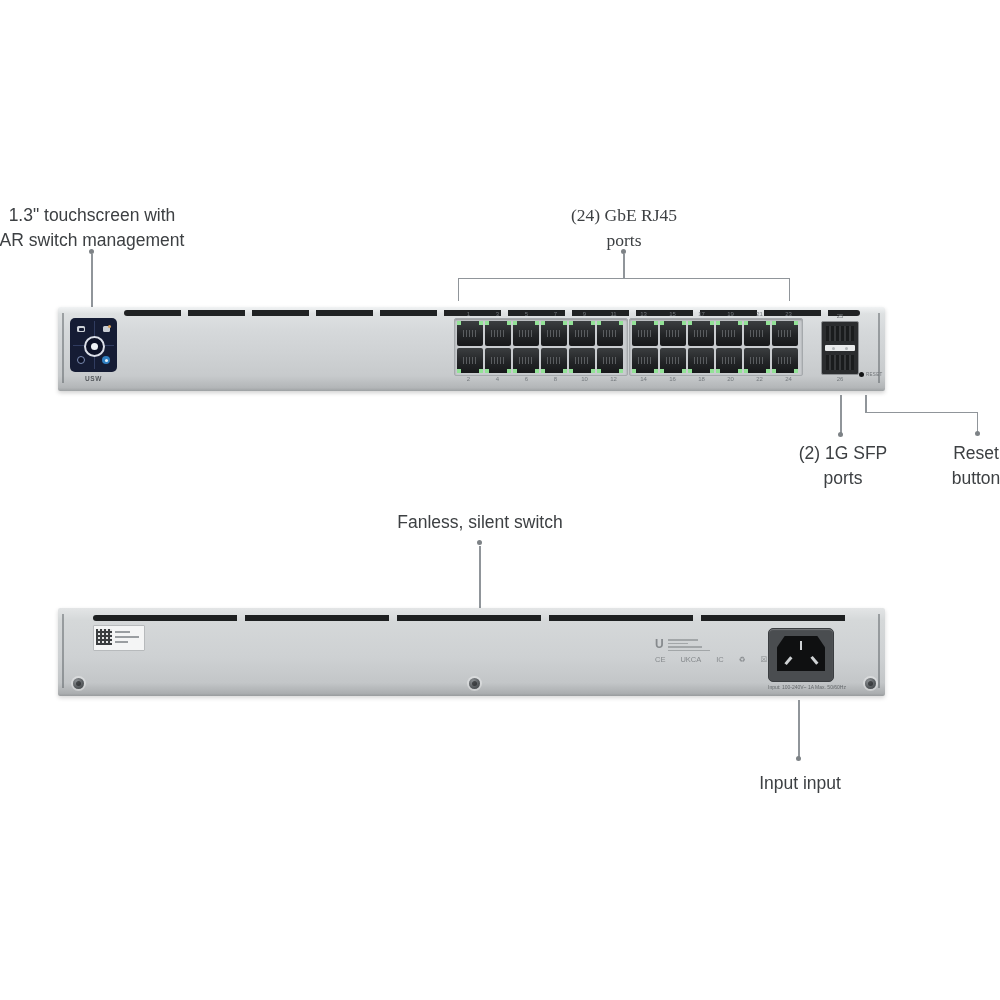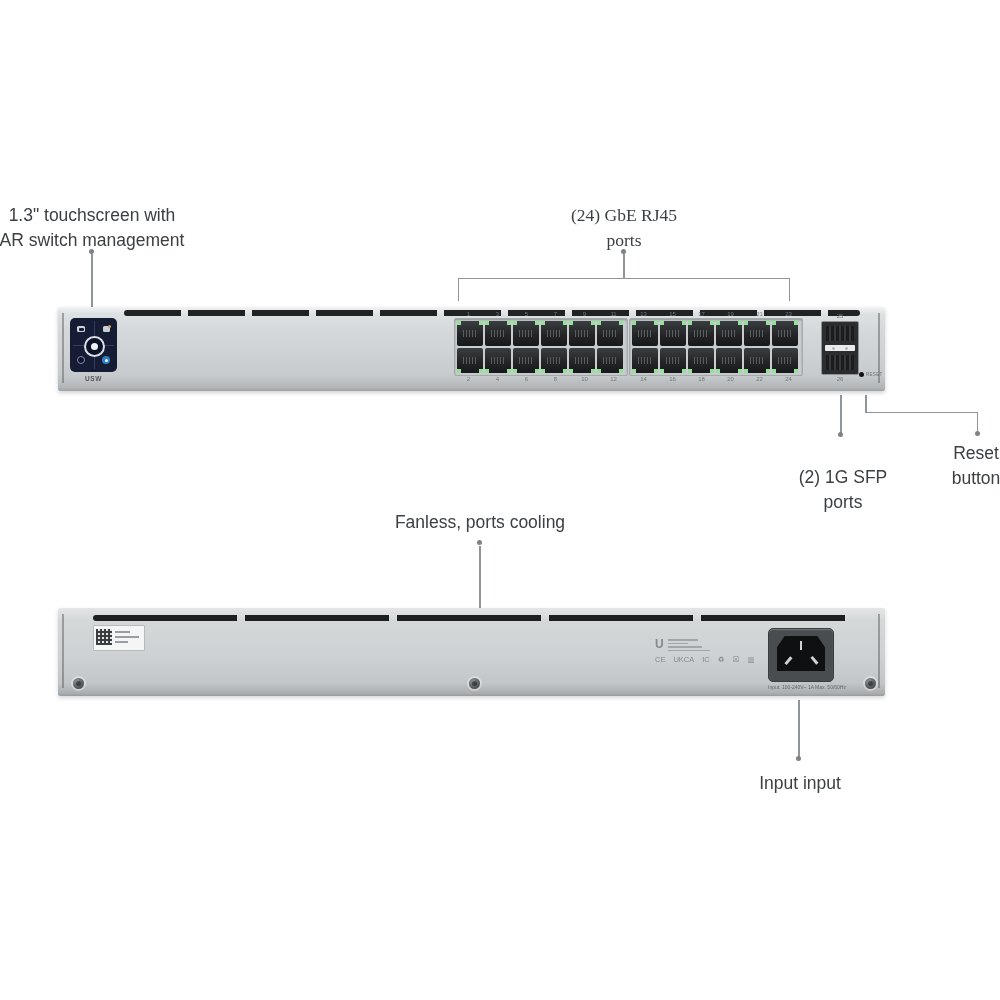--- a/index.html
+++ b/index.html
@@ -87,21 +87,21 @@
   .stk-lines{display:flex;flex-direction:column;gap:3px;margin-top:3px;}
   .stk-lines i{display:block;height:2px;background:#9a9ea1;}
   .stk-lines i:nth-child(1){width:15px;} .stk-lines i:nth-child(2){width:24px;} .stk-lines i:nth-child(3){width:13px;}
   .brand{position:absolute;left:597px;top:30px;width:160px;}
   .brand-top{display:flex;gap:4px;align-items:flex-start;}
   .u-glyph{font-size:12px;font-weight:bold;color:#85898c;line-height:12px;}
   .brand-lines{display:flex;flex-direction:column;gap:2px;margin-top:1px;}
   .brand-lines i{display:block;height:1.5px;background:#a2a6a8;}
   .brand-lines i:nth-child(1){width:30px;} .brand-lines i:nth-child(2){width:20px;}
   .brand-lines i:nth-child(3){width:34px;} .brand-lines i:nth-child(4){width:42px;}
-  .certs{margin-top:4px;display:flex;gap:8px;font-size:7.5px;color:#85898c;align-items:center;}
+  .certs{margin-top:4px;display:flex;gap:15px;font-size:7.5px;color:#85898c;align-items:center;}
   .certs span{line-height:9px;}
   .inlet-wrap{position:absolute;left:710px;top:20px;width:66px;}
   .inlet{width:66px;height:54px;background:#4a4d50;border-radius:5px;border:1px solid #3a3d40;
     position:relative;box-sizing:border-box;box-shadow:inset 0 1px 1px rgba(255,255,255,0.25);}
   .c14{position:absolute;left:8px;top:7px;right:8px;bottom:10px;background:#0f1011;
     clip-path:polygon(0 32%,16% 0,84% 0,100% 32%,100% 100%,0 100%);}
   .prong{position:absolute;background:#cfd2d4;width:2.5px;height:9px;}
   .prong.e{left:50%;top:5px;margin-left:-1.25px;}
   .prong.l1{left:10px;bottom:6px;transform:rotate(40deg);}
   .prong.l2{right:10px;bottom:6px;transform:rotate(-40deg);}
@@ -305,35 +305,35 @@
     <div class="num">26</div>
   </div>
 
   <div class="reset">
     <span class="reset-dot"></span>
     <span class="reset-label">RESET</span>
   </div>
 
   <div class="cline v" style="left:840px;top:395px;height:39px;"></div>
   <div class="cdot" style="left:838px;top:432px;"></div>
-  <div class="callout" style="left:773px;top:465px;width:140px;">
+  <div class="callout" style="left:773px;top:441px;width:140px;">
     <div>(2) 1G SFP</div>
     <div>ports</div>
   </div>
 
   <div class="cline v" style="left:865px;top:395px;height:18px;"></div>
   <div class="cline h" style="left:865px;top:411.5px;width:113px;"></div>
   <div class="cline v" style="left:976.5px;top:411.5px;height:22px;"></div>
   <div class="cdot" style="left:974.5px;top:431px;"></div>
   <div class="callout" style="left:916px;top:441px;width:120px;">
     <div>Reset</div>
     <div>button</div>
   </div>
 
-  <div class="callout" style="left:360px;top:510px;width:240px;">Fanless, ports cooling</div>
+  <div class="callout" style="left:360px;top:510px;width:240px;">Fanless, silent switch</div>
   <div class="cdot" style="left:477px;top:540px;"></div>
   <div class="cline v" style="left:479px;top:546px;height:62px;"></div>
 
   <div class="chassis rear">
     <div class="vents"></div>
     <div class="seam l"></div>
     <div class="seam r"></div>
 
     <div class="sticker">
       <div class="qr"></div>

